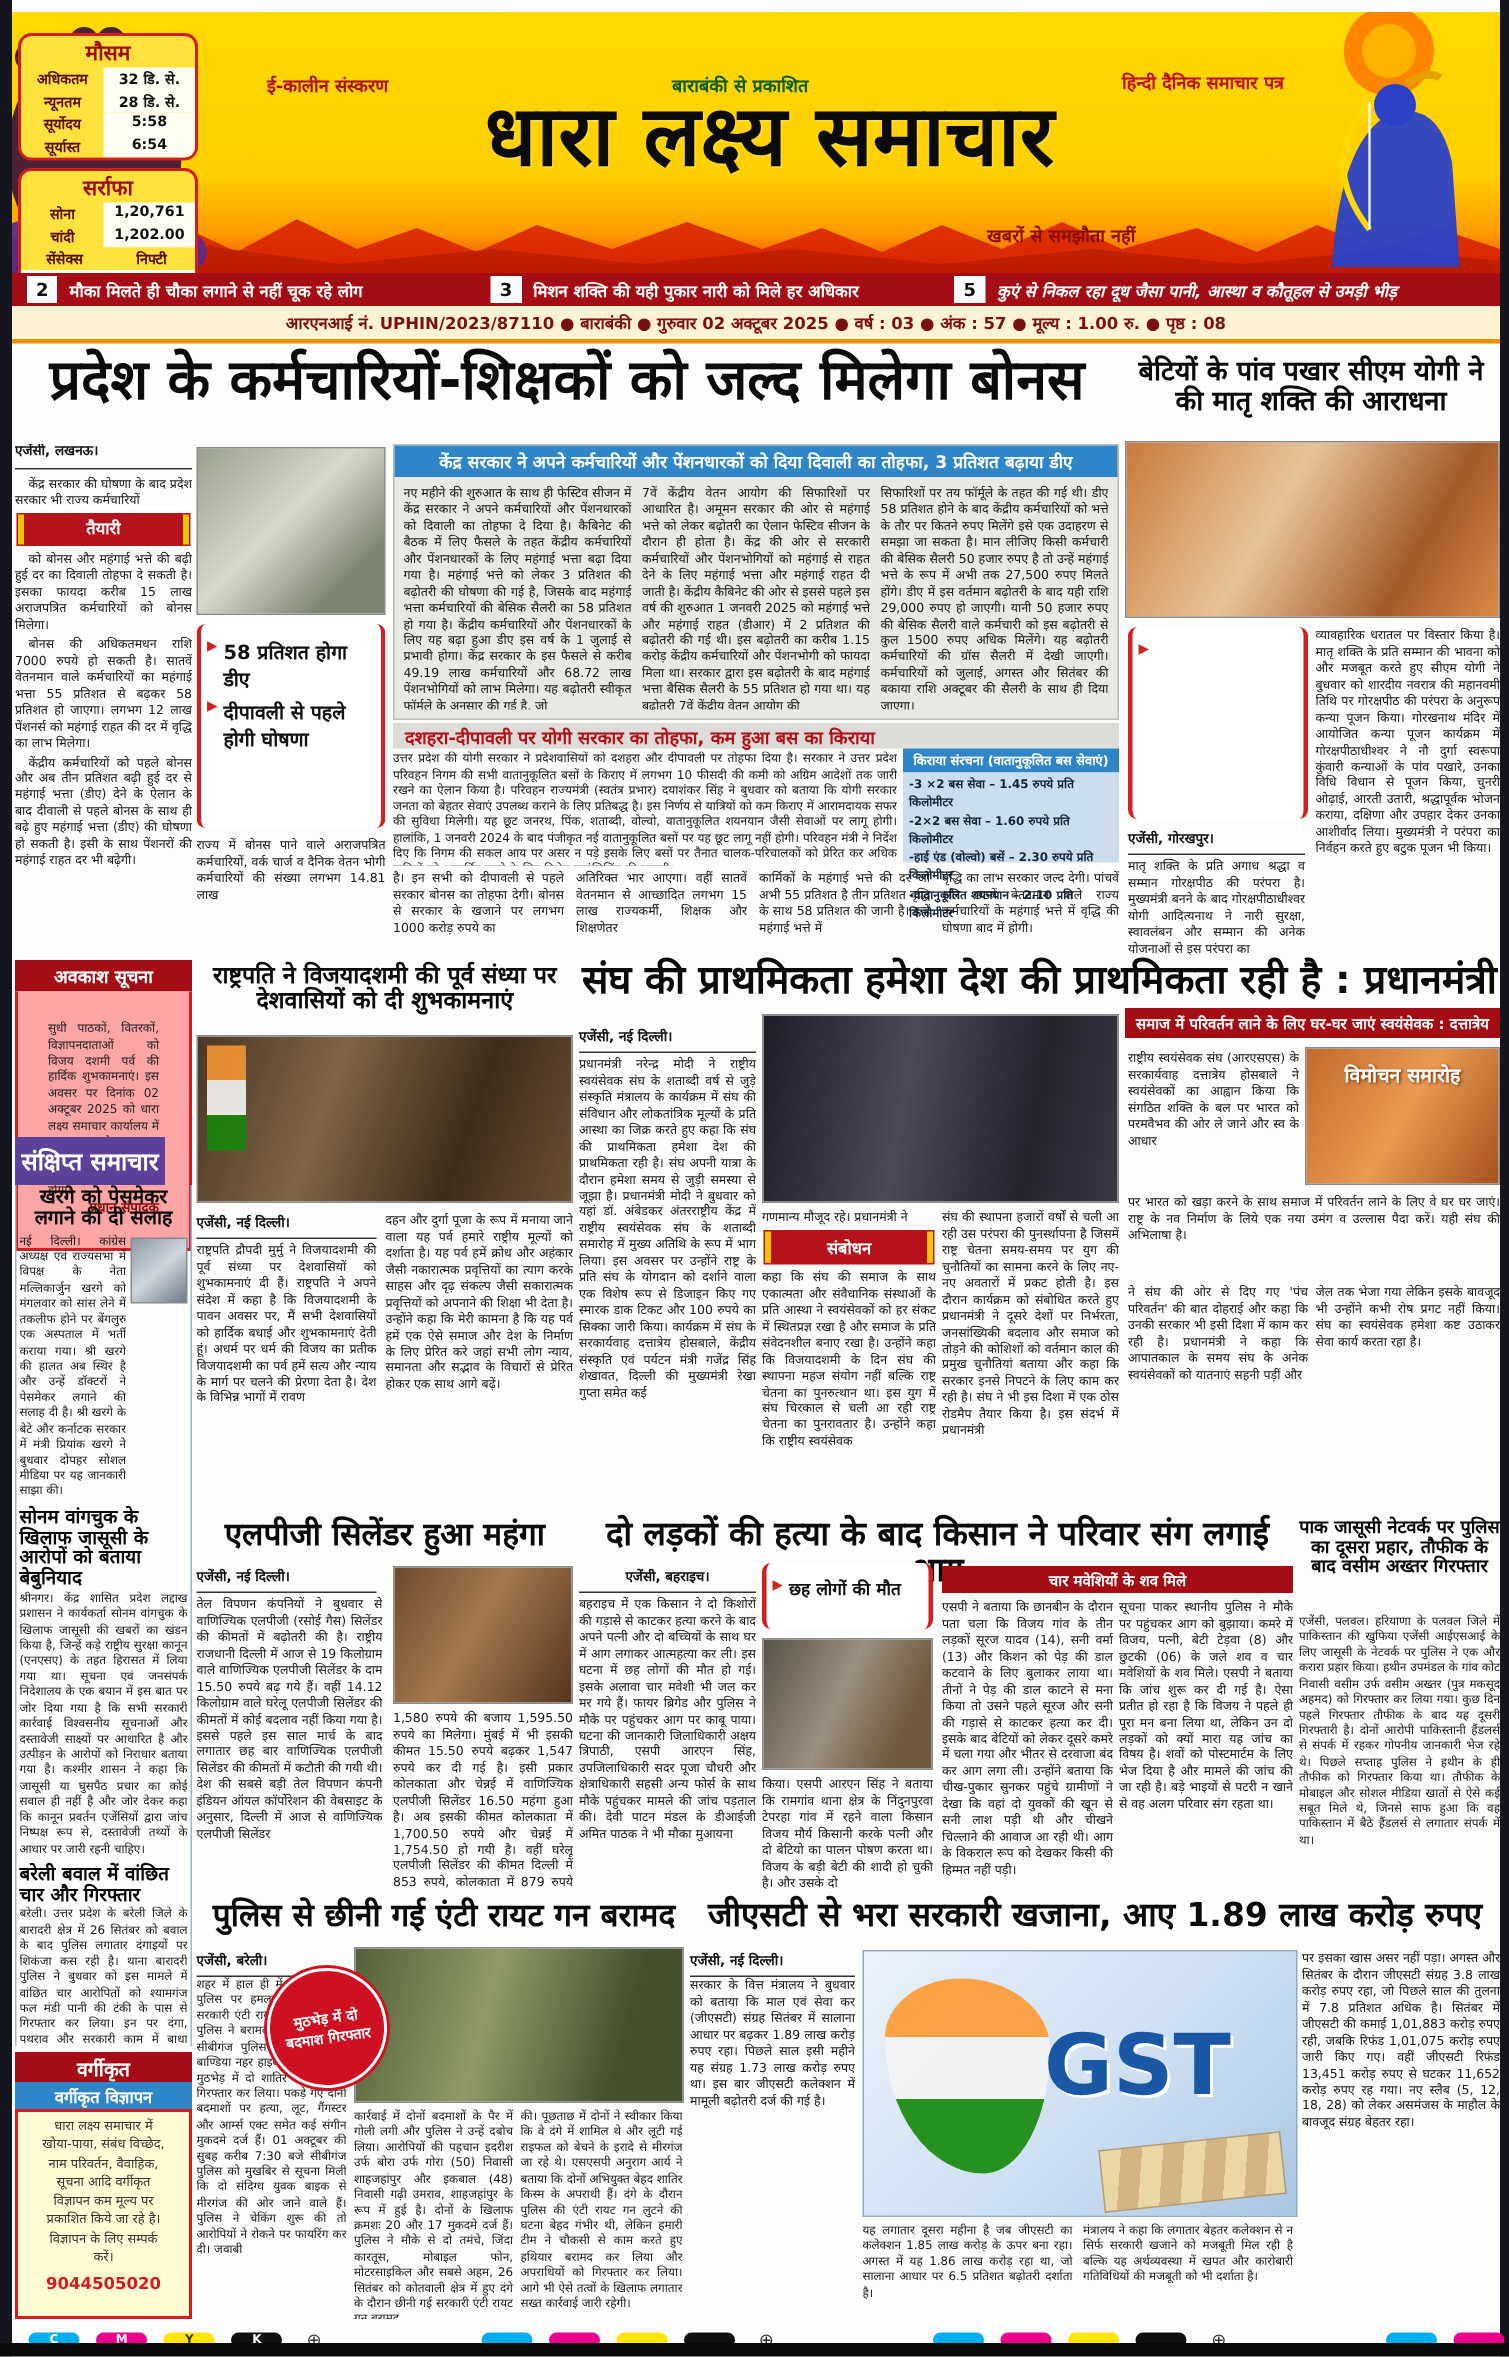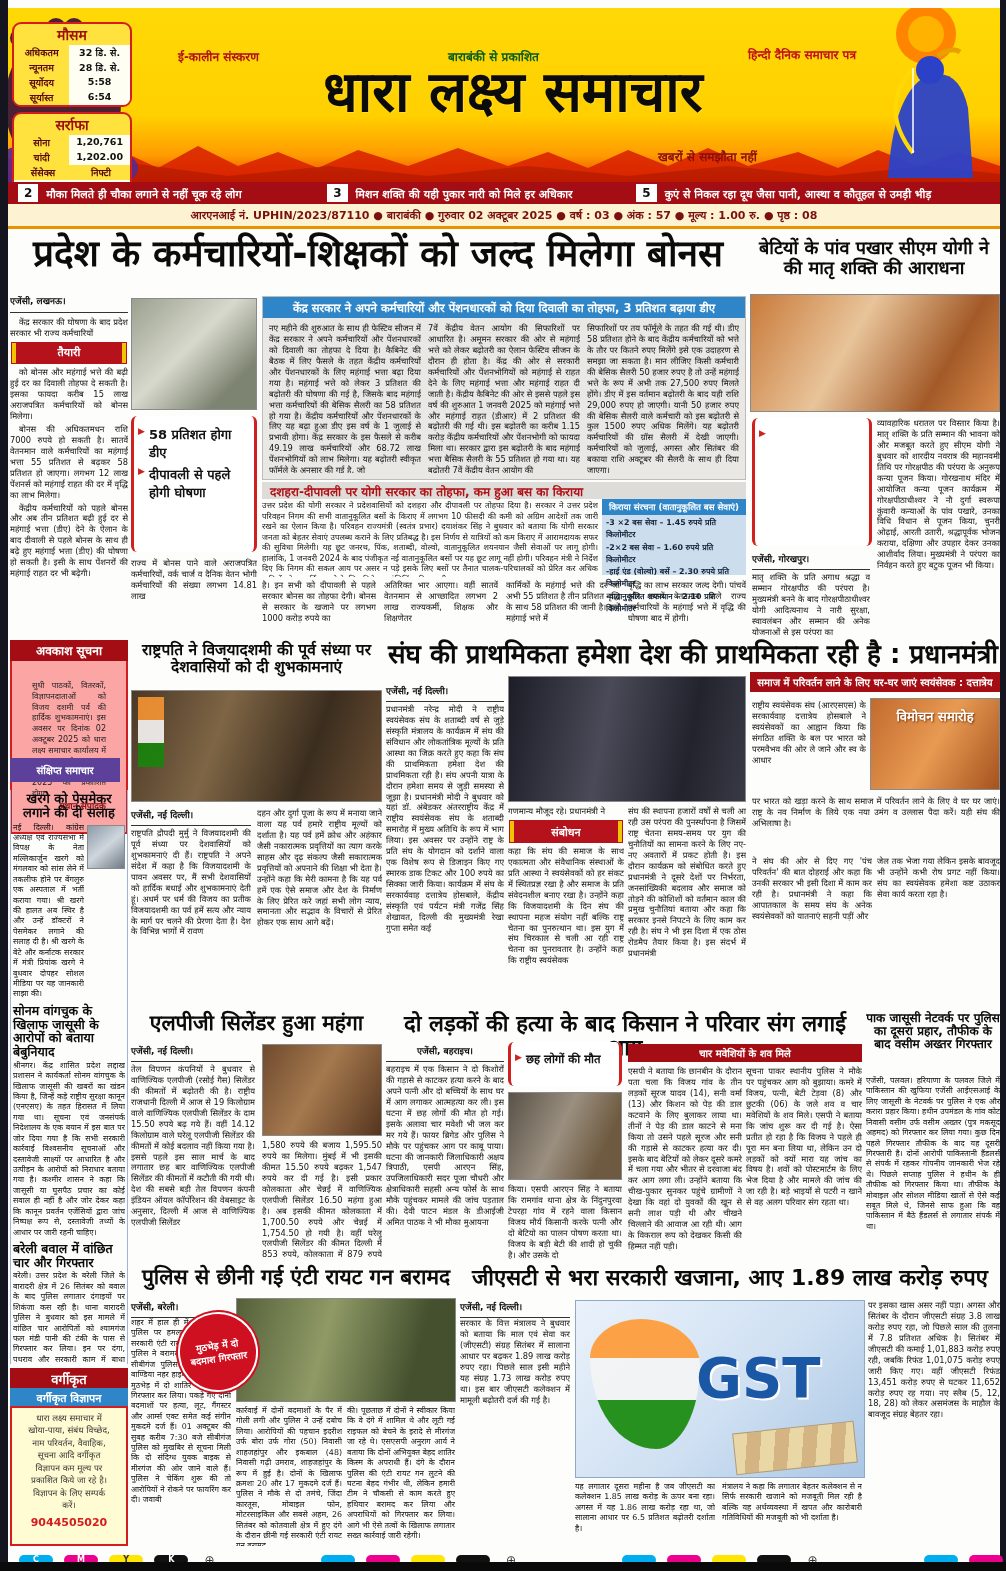--- a/index.html
+++ b/index.html
@@ -125,21 +125,21 @@
     <div class="abs" style="left:140px;top:56px;width:730px;text-align:center;font-size:56px;font-weight:800;color:#0b0b0b;line-height:1.0;text-shadow:1px 1px 0 #fff3;">धारा लक्ष्य समाचार</div>
     <div class="abs b" style="left:650px;top:140px;font-size:12px;color:#8a0d0d;">खबरों से समझौता नहीं</div>
   </div>
 
   <div class="abs redstrip" style="left:8px;top:182px;width:992px;height:22px;display:flex;align-items:center;font-size:11px;">
     <span style="background:#fff;color:#111;padding:2px 6px;margin-left:10px;font-size:12px;">2</span>
     <span style="margin:0 8px;flex:1;">मौका मिलते ही चौका लगाने से नहीं चूक रहे लोग</span>
     <span style="background:#fff;color:#111;padding:2px 6px;font-size:12px;">3</span>
     <span style="margin:0 8px;flex:1;">मिशन शक्ति की यही पुकार नारी को मिले हर अधिकार</span>
     <span style="background:#fff;color:#111;padding:2px 6px;font-size:12px;">5</span>
-    <span style="margin:0 8px;flex:1.2;">कुएं से निकल रहा दूध जैसा पानी, आस्था व कौतूहल से उमड़ी भीड़</span>
+    <span style="margin:0 8px;flex:1.2;font-style:italic;">कुएं से निकल रहा दूध जैसा पानी, आस्था व कौतूहल से उमड़ी भीड़</span>
   </div>
 
   <div class="abs b" style="left:8px;top:204px;width:992px;height:25px;background:#fdf3d3;color:#7a1010;font-size:11px;text-align:center;line-height:24px;border-bottom:3px solid #e89200;box-sizing:border-box;">आरएनआई नं. UPHIN/2023/87110 ● बाराबंकी ● गुरुवार 02 अक्टूबर 2025 ● वर्ष : 03 ● अंक : 57 ● मूल्य : 1.00 रु. ● पृष्ठ : 08</div>
 
   <div class="abs hl" style="left:750px;top:238px;width:248px;font-size:18px;">बेटियों के पांव पखार सीएम योगी ने की मातृ शक्ति की आराधना</div>
   <div class="abs hl" style="left:10px;top:234px;width:736px;font-size:37px;">प्रदेश के कर्मचारियों-शिक्षकों को जल्द मिलेगा बोनस</div>
 
   <div class="abs body" style="left:10px;top:296px;width:118px;height:342px;">
     <div class="byline" style="margin-bottom:4px;">एजेंसी, लखनऊ।</div>
     <p>केंद्र सरकार की घोषणा के बाद प्रदेश सरकार भी राज्य कर्मचारियों</p>
@@ -178,21 +178,21 @@
   <div class="abs" style="left:602px;top:499px;width:144px;height:78px;">
     <div class="colhead-blue" style="font-size:8.6px;padding:2px 1px;">किराया संरचना (वातानुकूलित बस सेवाएं)</div>
     <div style="background:#ccdded;padding:2px 4px;height:56px;">
       <div class="fare-line">-3 ×2 बस सेवा – 1.45 रुपये प्रति किलोमीटर</div>
       <div class="fare-line">-2×2 बस सेवा – 1.60 रुपये प्रति किलोमीटर</div>
       <div class="fare-line">-हाई एंड (वोल्वो) बसें – 2.30 रुपये प्रति किलोमीटर</div>
       <div class="fare-line">-वातानुकूलित शयनयान – 2.10 प्रति किलोमीटर</div>
     </div>
   </div>
   <div class="abs body" style="left:262px;top:580px;width:114px;height:58px;">है। इन सभी को दीपावली से पहले सरकार बोनस का तोहफा देगी। बोनस से सरकार के खजाने पर लगभग 1000 करोड़ रुपये का</div>
-  <div class="abs body" style="left:384px;top:580px;width:114px;height:58px;">अतिरिक्त भार आएगा। वहीं सातवें वेतनमान से आच्छादित लगभग 2 लाख राज्यकर्मी, शिक्षक और शिक्षणेतर</div>
+  <div class="abs body" style="left:384px;top:580px;width:114px;height:58px;">अतिरिक्त भार आएगा। वहीं सातवें वेतनमान से आच्छादित लगभग 15 लाख राज्यकर्मी, शिक्षक और शिक्षणेतर</div>
   <div class="abs body" style="left:506px;top:580px;width:114px;height:58px;">कार्मिकों के महंगाई भत्ते की दर जो अभी 55 प्रतिशत है तीन प्रतिशत वृद्धि के साथ 58 प्रतिशत की जानी है। इन्हें महंगाई भत्ते में</div>
   <div class="abs body" style="left:628px;top:580px;width:118px;height:58px;">वृद्धि का लाभ सरकार जल्द देगी। पांचवें और छठवें वेतनमान वाले राज्य कर्मचारियों के महंगाई भत्ते में वृद्धि की घोषणा बाद में होगी।</div>
 
   <div class="abs photo" style="left:750px;top:294px;width:250px;height:118px;background:linear-gradient(120deg,#c97a3a,#e8c49a 40%,#a35a28 75%,#d98a4a);"></div>
   <div class="abs bulletframe" style="left:752px;top:418px;width:120px;height:128px;">
     <div class="bullet-item" style="font-size:10.4px;">
         <span class="tri">▶</span>
       </div>
   </div>
   <div class="abs byline" style="left:752px;top:552px;width:118px;">एजेंसी, गोरखपुर।</div>
@@ -200,21 +200,21 @@
   <div class="abs body" style="left:877px;top:418px;width:123px;height:220px;">व्यावहारिक धरातल पर विस्तार किया है। मातृ शक्ति के प्रति सम्मान की भावना को और मजबूत करते हुए सीएम योगी ने बुधवार को शारदीय नवरात्र की महानवमी तिथि पर गोरक्षपीठ की परंपरा के अनुरूप कन्या पूजन किया। गोरखनाथ मंदिर में आयोजित कन्या पूजन कार्यक्रम में गोरक्षपीठाधीश्वर ने नौ दुर्गा स्वरूपा कुंवारी कन्याओं के पांव पखारे, उनका विधि विधान से पूजन किया, चुनरी ओढ़ाई, आरती उतारी, श्रद्धापूर्वक भोजन कराया, दक्षिणा और उपहार देकर उनका आशीर्वाद लिया। मुख्यमंत्री ने परंपरा का निर्वहन करते हुए बटुक पूजन भी किया।</div>
 
   <div class="abs" style="left:10px;top:640px;width:118px;">
     <div class="redstrip" style="text-align:center;font-size:12px;padding:2px 0;">अवकाश सूचना</div>
     <div style="background:#fca5a5;border:2px solid #d31d20;border-top:0;padding:20px;font-size:8px;line-height:1.35;text-align:justify;color:#222;">
       <span>सुधी पाठकों, वितरकों, विज्ञापनदाताओं को विजय दशमी पर्व की हार्दिक शुभकामनाएं। इस अवसर पर दिनांक 02 अक्टूबर 2025 को धारा लक्ष्य समाचार कार्यालय में अवकाश रहेगा। अतः अगला अंक 04 अक्टूबर 2025 को प्रकाशित होगा।</span>
       <div class="b" style="text-align:right;color:#8a0d0d;font-size:9px;">प्रधान संपादक</div>
     </div>
   </div>
 
-  <div class="abs" style="left:10px;top:758px;width:110px;background:#5c4099;color:#fff;font-weight:800;font-size:10px;text-align:center;padding:5px 0;">संक्षिप्त समाचार</div>
+  <div class="abs" style="left:10px;top:758px;width:100px;background:#5c4099;color:#fff;font-weight:800;font-size:16px;text-align:center;padding:5px 0;">संक्षिप्त समाचार</div>
   <div class="abs" style="left:10px;top:790px;width:118px;height:574px;overflow:hidden;border-left:1px solid #9db6d8;border-right:1px solid #9db6d8;padding:0 2px;box-sizing:border-box;">
     <div>
       <div class="hl" style="font-size:13px;text-align:center;margin:2px 0;">खरगे को पेसमेकर लगाने की दी सलाह</div>
       <div class="abs photo" style="position:static;float:right;width:38px;height:44px;margin:2px 0 2px 3px;background:linear-gradient(140deg,#8d9aa8,#cfd6dd 50%,#6e7a86);"></div>
       <div class="body" style="font-size:7.9px;">नई दिल्ली। कांग्रेस अध्यक्ष एवं राज्यसभा में विपक्ष के नेता मल्लिकार्जुन खरगे को मंगलवार को सांस लेने में तकलीफ होने पर बेंगलुरु एक अस्पताल में भर्ती कराया गया। श्री खरगे की हालत अब स्थिर है और उन्हें डॉक्टरों ने पेसमेकर लगाने की सलाह दी है। श्री खरगे के बेटे और कर्नाटक सरकार में मंत्री प्रियांक खरगे ने बुधवार दोपहर सोशल मीडिया पर यह जानकारी साझा की।</div>
     </div>
     <div>
       <div class="hl" style="font-size:12.5px;text-align:left;margin:4px 0 2px;">सोनम वांगचुक के खिलाफ जासूसी के आरोपों को बताया बेबुनियाद</div>
       <div class="body" style="font-size:7.9px;">श्रीनगर। केंद्र शासित प्रदेश लद्दाख प्रशासन ने कार्यकर्ता सोनम वांगचुक के खिलाफ जासूसी की खबरों का खंडन किया है, जिन्हें कड़े राष्ट्रीय सुरक्षा कानून (एनएसए) के तहत हिरासत में लिया गया था। सूचना एवं जनसंपर्क निदेशालय के एक बयान में इस बात पर जोर दिया गया है कि सभी सरकारी कार्रवाई विश्वसनीय सूचनाओं और दस्तावेजी साक्ष्यों पर आधारित है और उत्पीड़न के आरोपों को निराधार बताया गया है। कश्मीर शासन ने कहा कि जासूसी या घुसपैठ प्रचार का कोई सवाल ही नहीं है और जोर देकर कहा कि कानून प्रवर्तन एजेंसियों द्वारा जांच निष्पक्ष रूप से, दस्तावेजी तथ्यों के आधार पर जारी रहनी चाहिए।</div>
     </div>

